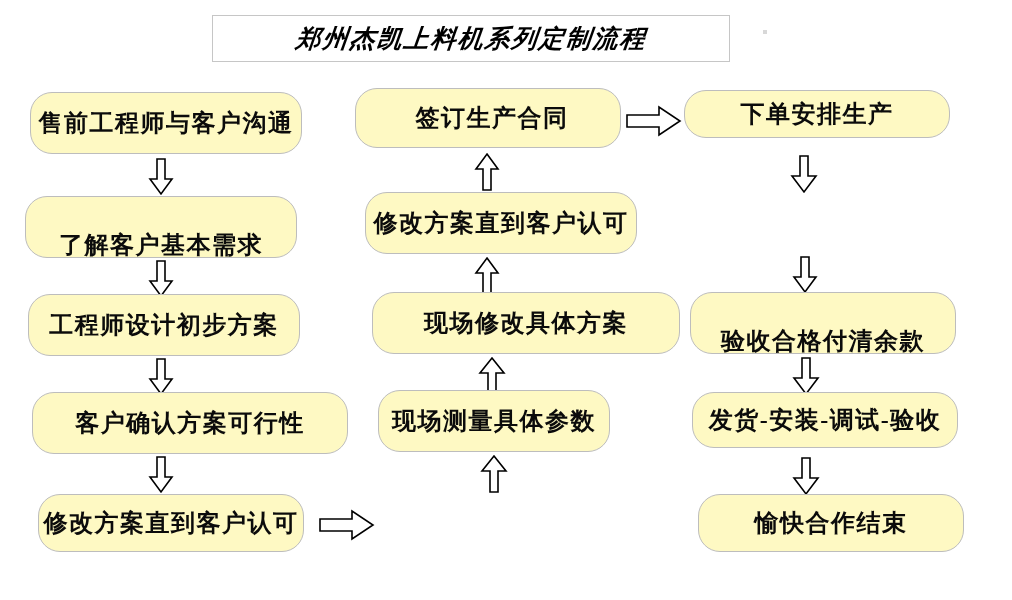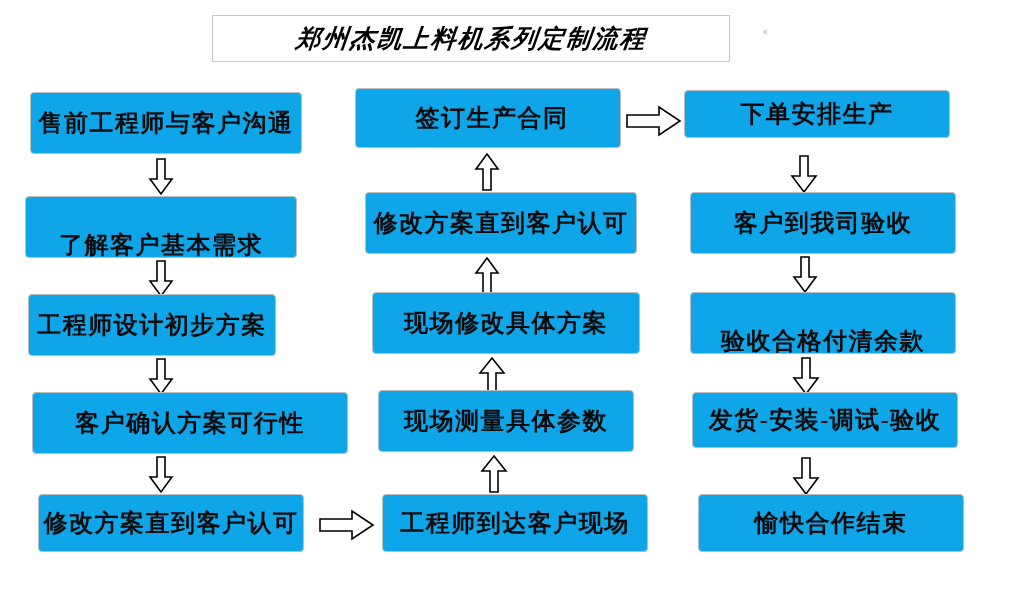--- a/index.html
+++ b/index.html
@@ -53,22 +53,22 @@
     width: 4px;
     height: 4px;
     background: #d8d8d8;
   }
 
   
   .node {
     position: absolute;
     box-sizing: border-box;
     border: 1px solid #bdbdbd;
-    border-radius: 4px;
-    background: #0ea5e9;
+    border-radius: 22px;
+    background: #fef9c3;
     display: flex;
     align-items: center;
     justify-content: center;
   }
   .node-label {
     font-family: "Liberation Serif", "DejaVu Serif", serif;
     font-size: 24px;
     font-weight: bold;
     color: #0b0b0b;
     letter-spacing: 1.5px;
@@ -105,21 +105,21 @@
   <div class="node" style="left:25px; top:196px; width:272px; height:62px;align-items:flex-end;">
     <span class="node-label">了解客户基本需求</span>
   </div>
 
   <div class="arrow" style="left:148px; top:260px;">
     <svg width="26" height="38" viewBox="0 0 26 38">
       <path d="M9,1 L17,1 L17,21 L24,21 L13,36 L2,21 L9,21 Z" fill="#ffffff" stroke="#000000" stroke-width="1.6"></path>
     </svg>
   </div>
 
-  <div class="node" style="left:28px; top:294px; width:248px; height:62px;">
+  <div class="node" style="left:28px; top:294px; width:272px; height:62px;">
     <span class="node-label">工程师设计初步方案</span>
   </div>
 
   <div class="arrow" style="left:148px; top:358px;">
     <svg width="26" height="38" viewBox="0 0 26 38">
       <path d="M9,1 L17,1 L17,21 L24,21 L13,36 L2,21 L9,21 Z" fill="#ffffff" stroke="#000000" stroke-width="1.6"></path>
     </svg>
   </div>
 
   <div class="node" style="left:32px; top:392px; width:316px; height:62px;">
@@ -161,57 +161,51 @@
   <div class="node" style="left:365px; top:192px; width:272px; height:62px;">
     <span class="node-label">修改方案直到客户认可</span>
   </div>
 
   <div class="arrow" style="left:474px; top:256px;">
     <svg width="26" height="40" viewBox="0 0 26 40">
       <path d="M13,2 L24,17 L17,17 L17,38 L9,38 L9,17 L2,17 Z" fill="#ffffff" stroke="#000000" stroke-width="1.6"></path>
     </svg>
   </div>
 
-  <div class="node" style="left:372px; top:292px; width:268px; height:62px;">
+  <div class="node" style="left:372px; top:292px; width:308px; height:62px;">
     <span class="node-label">现场修改具体方案</span>
   </div>
 
   <div class="arrow" style="left:478px; top:356px;">
     <svg width="28" height="40" viewBox="0 0 28 40">
       <path d="M14,2 L26,17 L18,17 L18,38 L10,38 L10,17 L2,17 Z" fill="#ffffff" stroke="#000000" stroke-width="1.6"></path>
     </svg>
   </div>
 
-  <div class="node" style="left:378px; top:390px; width:256px; height:62px;">
+  <div class="node" style="left:378px; top:390px; width:232px; height:62px;">
     <span class="node-label">现场测量具体参数</span>
   </div>
 
   <div class="arrow" style="left:480px; top:454px;">
     <svg width="28" height="40" viewBox="0 0 28 40">
       <path d="M14,2 L26,17 L18,17 L18,38 L10,38 L10,17 L2,17 Z" fill="#ffffff" stroke="#000000" stroke-width="1.6"></path>
     </svg>
   </div>
 
-  <div class="node" style="left:382px; top:494px; width:266px; height:58px;">
-    <span class="node-label">工程师到达客户现场</span>
-  </div>
 
   <div class="node" style="left:684px; top:90px; width:266px; height:48px;">
     <span class="node-label">下单安排生产</span>
   </div>
 
   <div class="arrow" style="left:790px; top:154px;">
     <svg width="28" height="40" viewBox="0 0 28 40">
       <path d="M10,2 L18,2 L18,22 L26,22 L14,38 L2,22 L10,22 Z" fill="#ffffff" stroke="#000000" stroke-width="1.6"></path>
     </svg>
   </div>
 
-  <div class="node" style="left:690px; top:192px; width:266px; height:62px;">
-    <span class="node-label">客户到我司验收</span>
-  </div>
 
   <div class="arrow" style="left:792px; top:256px;">
     <svg width="26" height="38" viewBox="0 0 26 38">
       <path d="M9,1 L17,1 L17,21 L24,21 L13,36 L2,21 L9,21 Z" fill="#ffffff" stroke="#000000" stroke-width="1.6"></path>
     </svg>
   </div>
 
   <div class="node" style="left:690px; top:292px; width:266px; height:62px;align-items:flex-end;">
     <span class="node-label">验收合格付清余款</span>
   </div>

